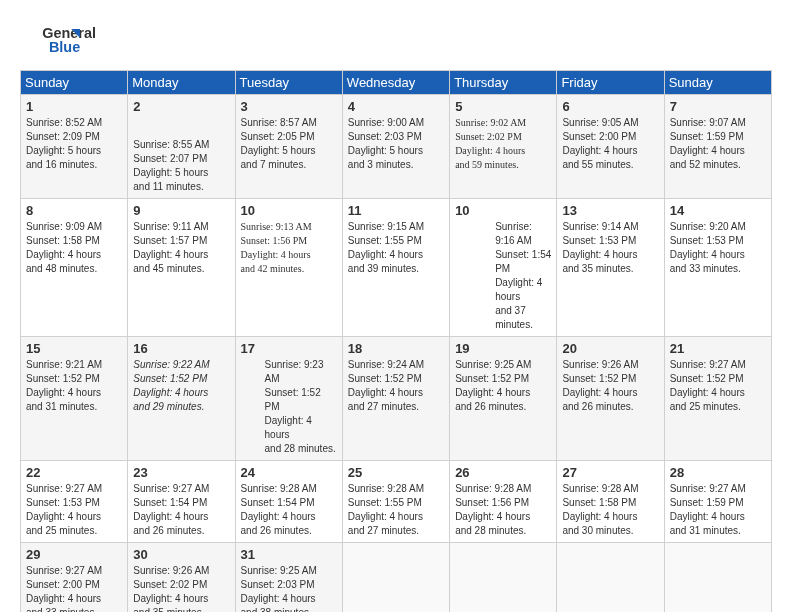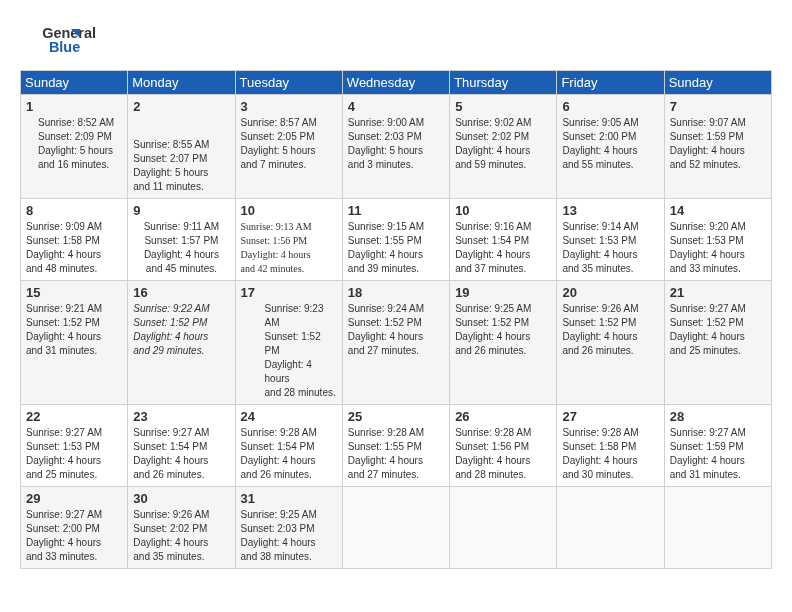--- a/index.html
+++ b/index.html
@@ -107,21 +107,21 @@
         <th>Wednesday</th>
         <th>Thursday</th>
         <th>Friday</th>
         <th>Sunday</th>
       </tr>
   </thead>
   <tbody id="calendar-body">
   <tr>
         <td>
           <span class="day-num">1</span>
-          <div class="day-info" style="white-space: pre-line; margin-left: 12px;">Sunrise: 8:52 AM
+          <div class="day-info" style="white-space: pre-line;">Sunrise: 8:52 AM
 Sunset: 2:09 PM
 Daylight: 5 hours
 and 16 minutes.</div>
         </td>
         <td>
           <span class="day-num">2</span>
           <div class="day-info" style="white-space: pre-line; margin-top: 24px;">Sunrise: 8:55 AM
 Sunset: 2:07 PM
 Daylight: 5 hours
 and 11 minutes.</div>
@@ -135,21 +135,21 @@
         </td>
         <td>
           <span class="day-num">4</span>
           <div class="day-info" style="white-space: pre-line;">Sunrise: 9:00 AM
 Sunset: 2:03 PM
 Daylight: 5 hours
 and 3 minutes.</div>
         </td>
         <td>
           <span class="day-num">5</span>
-          <div class="day-info" style="white-space: pre-line;">Sunrise: 9:02 AM
+          <div class="day-info" style="white-space: pre-line; font-family: Liberation Serif, serif;">Sunrise: 9:02 AM
 Sunset: 2:02 PM
 Daylight: 4 hours
 and 59 minutes.</div>
         </td>
         <td>
           <span class="day-num">6</span>
           <div class="day-info" style="white-space: pre-line;">Sunrise: 9:05 AM
 Sunset: 2:00 PM
 Daylight: 4 hours
 and 55 minutes.</div>
@@ -165,42 +165,42 @@
       <tr>
         <td>
           <span class="day-num">8</span>
           <div class="day-info" style="white-space: pre-line;">Sunrise: 9:09 AM
 Sunset: 1:58 PM
 Daylight: 4 hours
 and 48 minutes.</div>
         </td>
         <td>
           <span class="day-num">9</span>
-          <div class="day-info" style="white-space: pre-line; text-align: center;">Sunrise: 9:11 AM
+          <div class="day-info" style="white-space: pre-line;">Sunrise: 9:11 AM
 Sunset: 1:57 PM
 Daylight: 4 hours
 and 45 minutes.</div>
         </td>
         <td>
           <span class="day-num">10</span>
           <div class="day-info" style="white-space: pre-line; font-family: Liberation Serif, serif;">Sunrise: 9:13 AM
 Sunset: 1:56 PM
 Daylight: 4 hours
 and 42 minutes.</div>
         </td>
         <td>
           <span class="day-num">11</span>
           <div class="day-info" style="white-space: pre-line;">Sunrise: 9:15 AM
 Sunset: 1:55 PM
 Daylight: 4 hours
 and 39 minutes.</div>
         </td>
         <td>
           <span class="day-num">10</span>
-          <div class="day-info" style="white-space: pre-line;">Sunrise: 9:16 AM
+          <div class="day-info" style="white-space: pre-line; margin-left: 40px;">Sunrise: 9:16 AM
 Sunset: 1:54 PM
 Daylight: 4 hours
 and 37 minutes.</div>
         </td>
         <td>
           <span class="day-num">13</span>
           <div class="day-info" style="white-space: pre-line;">Sunrise: 9:14 AM
 Sunset: 1:53 PM
 Daylight: 4 hours
 and 35 minutes.</div>

